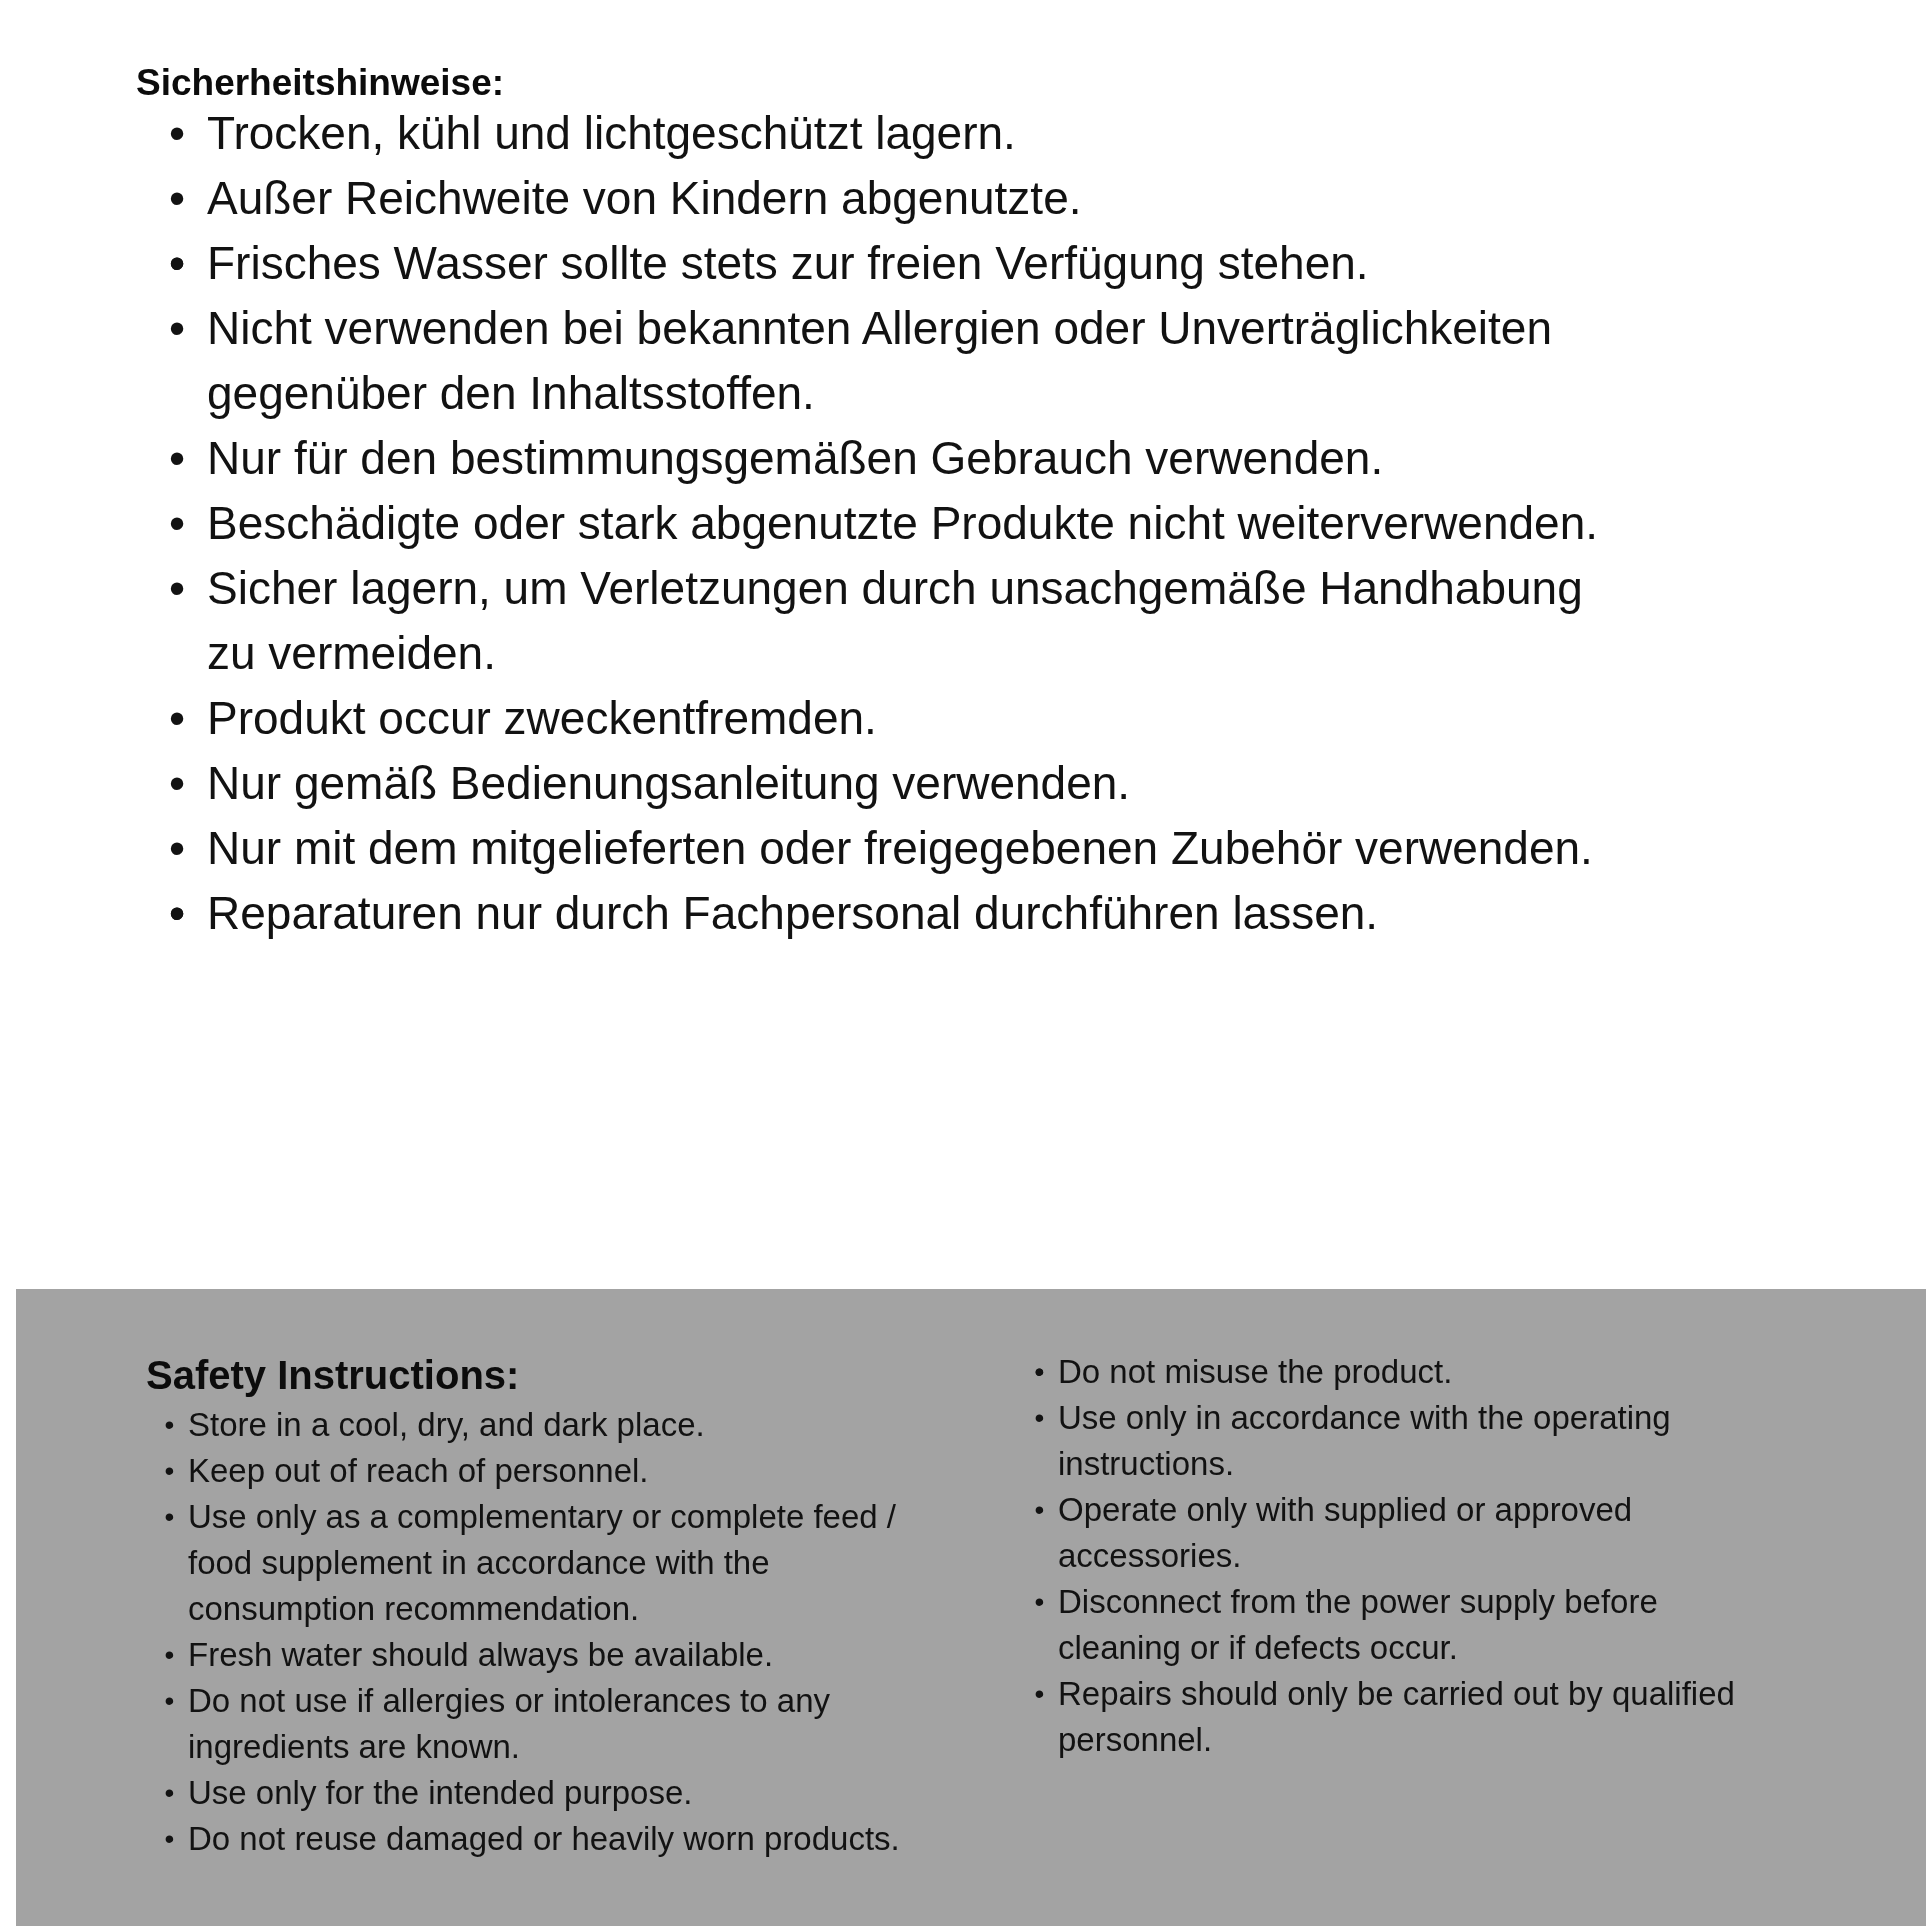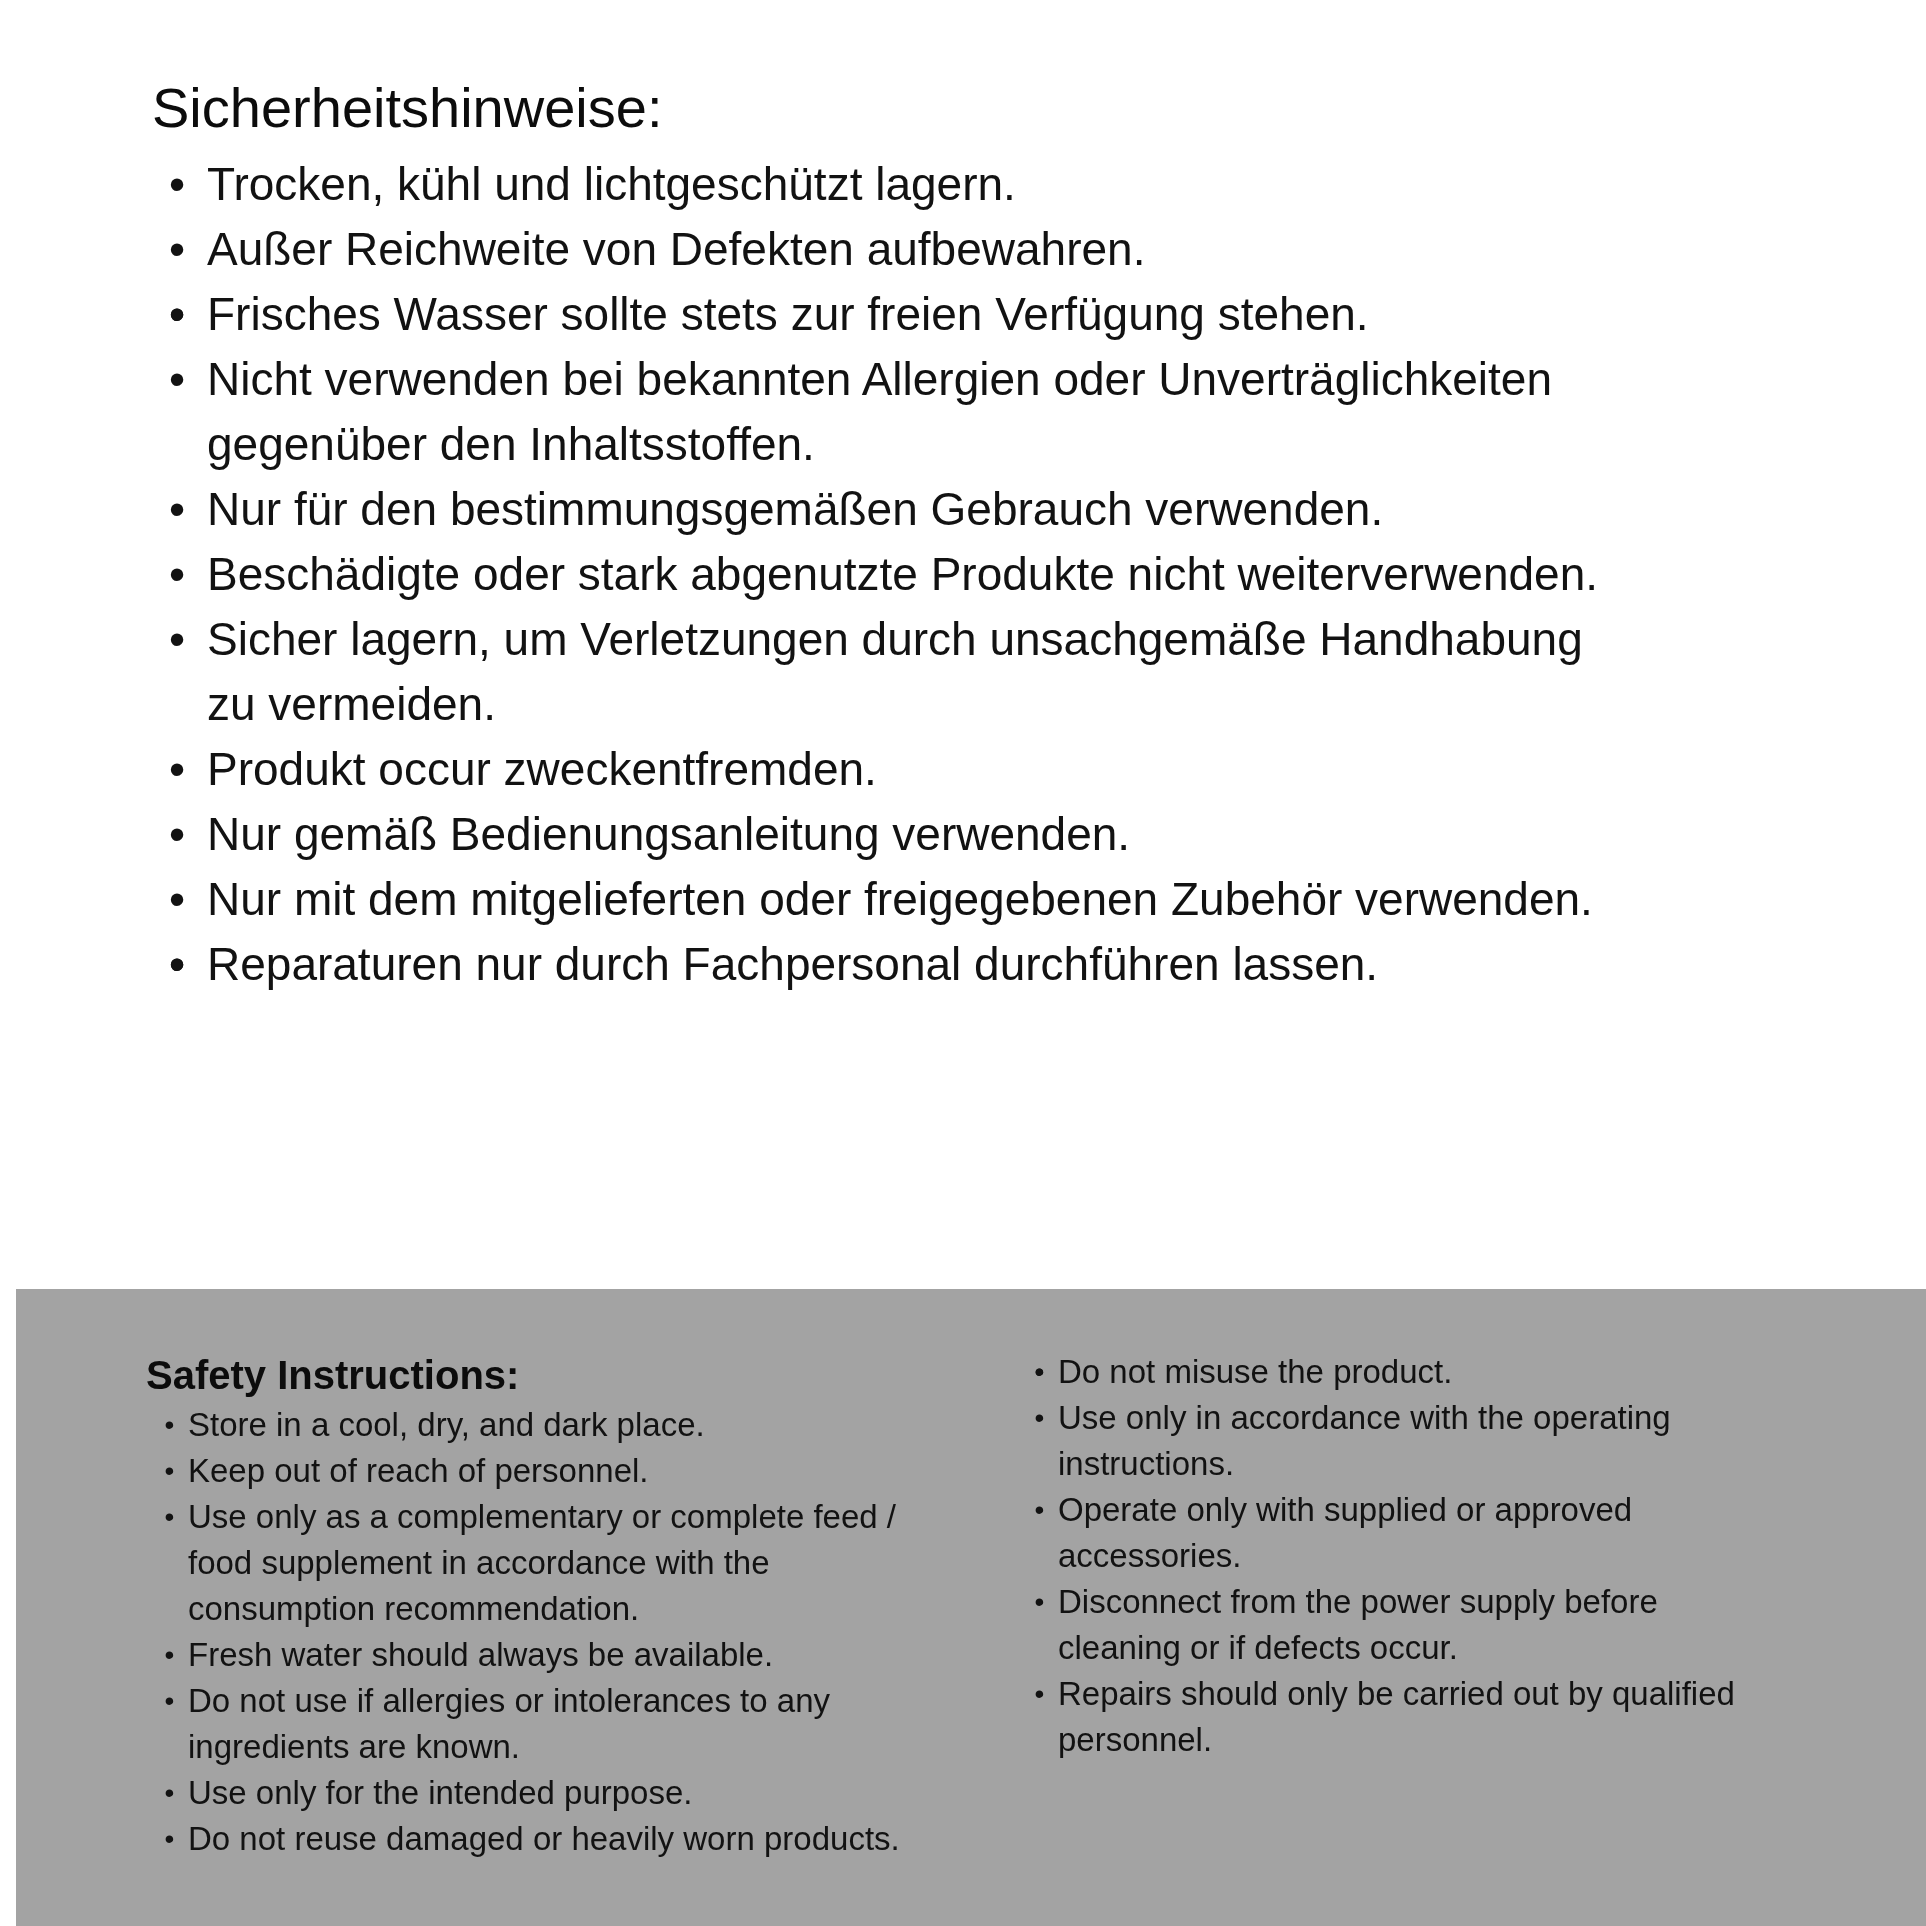--- a/index.html
+++ b/index.html
@@ -18,23 +18,23 @@
   }
 
   
   .german-section {
     position: absolute;
     left: 136px;
     top: 64px;
     width: 1759px;
   }
   .german-title {
-    margin: 16px;
-    font-size: 56px;
-    font-weight: 400;
+    margin: 0;
+    font-size: 37px;
+    font-weight: 700;
     line-height: 1.0;
     color: #0c0c0c;
     white-space: nowrap;
   }
   ul.safety-list {
     list-style: none;
     margin: 0;
     padding: 0;
   }
   .german-list {
@@ -104,21 +104,21 @@
 </style>
 </head>
 <body>
 
 <div class="page">
 
   <div class="german-section">
     <h1 class="german-title">Sicherheitshinweise:</h1>
     <ul class="safety-list german-list">
         <li><span class="bullet">•</span><span class="item-text">Trocken, kühl und lichtgeschützt lagern.</span></li>
-        <li><span class="bullet">•</span><span class="item-text">Außer Reichweite von Defekten aufbewahren.</span></li>
+        <li><span class="bullet">•</span><span class="item-text">Außer Reichweite von Kindern abgenutzte.</span></li>
         <li><span class="bullet">•</span></li>
         <li><span class="bullet">•</span><span class="item-text">Frisches Wasser sollte stets zur freien Verfügung stehen.</span></li>
         <li><span class="bullet">•</span><span class="item-text">Nicht verwenden bei bekannten Allergien oder Unverträglichkeiten<br>gegenüber den Inhaltsstoffen.</span></li>
         <li><span class="bullet">•</span><span class="item-text">Nur für den bestimmungsgemäßen Gebrauch verwenden.</span></li>
         <li><span class="bullet">•</span><span class="item-text">Beschädigte oder stark abgenutzte Produkte nicht weiterverwenden.</span></li>
         <li><span class="bullet">•</span><span class="item-text">Sicher lagern, um Verletzungen durch unsachgemäße Handhabung<br>zu vermeiden.</span></li>
         <li><span class="bullet">•</span><span class="item-text">Produkt occur zweckentfremden.</span></li>
         <li><span class="bullet">•</span><span class="item-text">Nur gemäß Bedienungsanleitung verwenden.</span></li>
         <li><span class="bullet">•</span><span class="item-text">Nur mit dem mitgelieferten oder freigegebenen Zubehör verwenden.</span></li>
         <li><span class="bullet">•</span></li>

